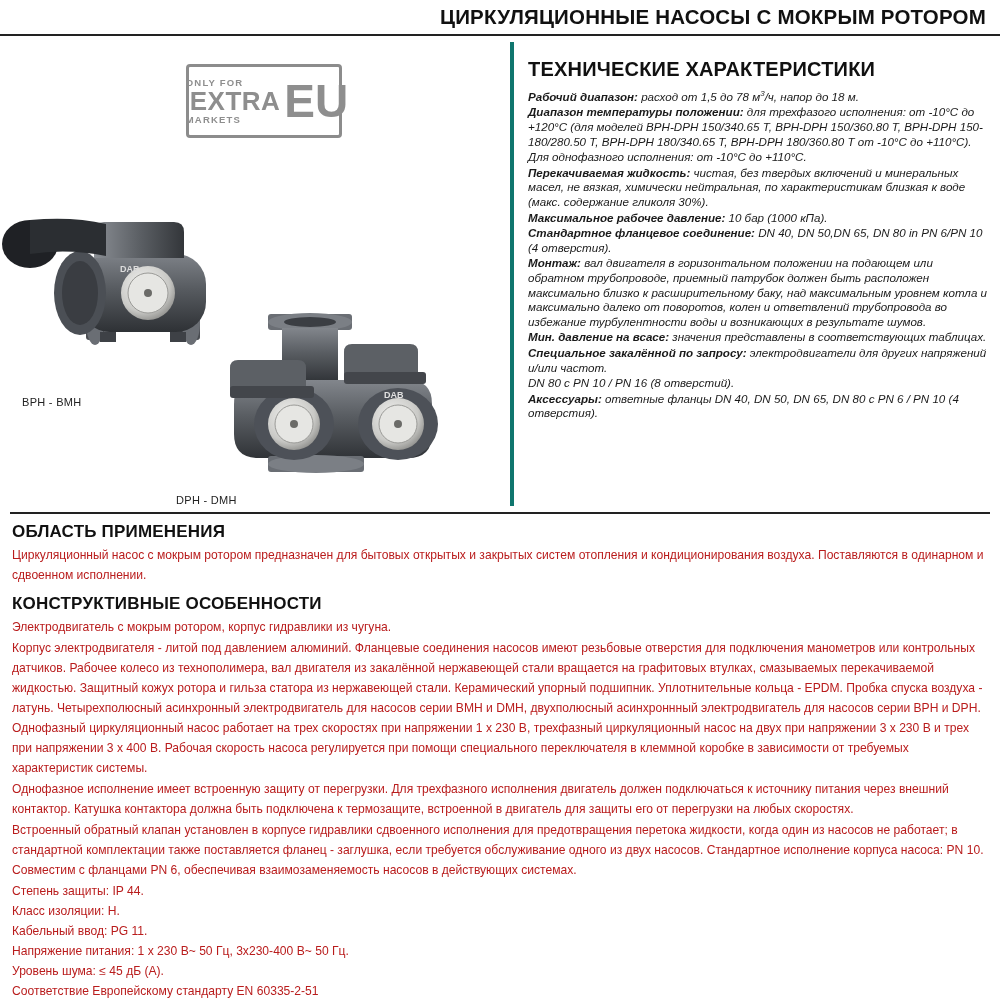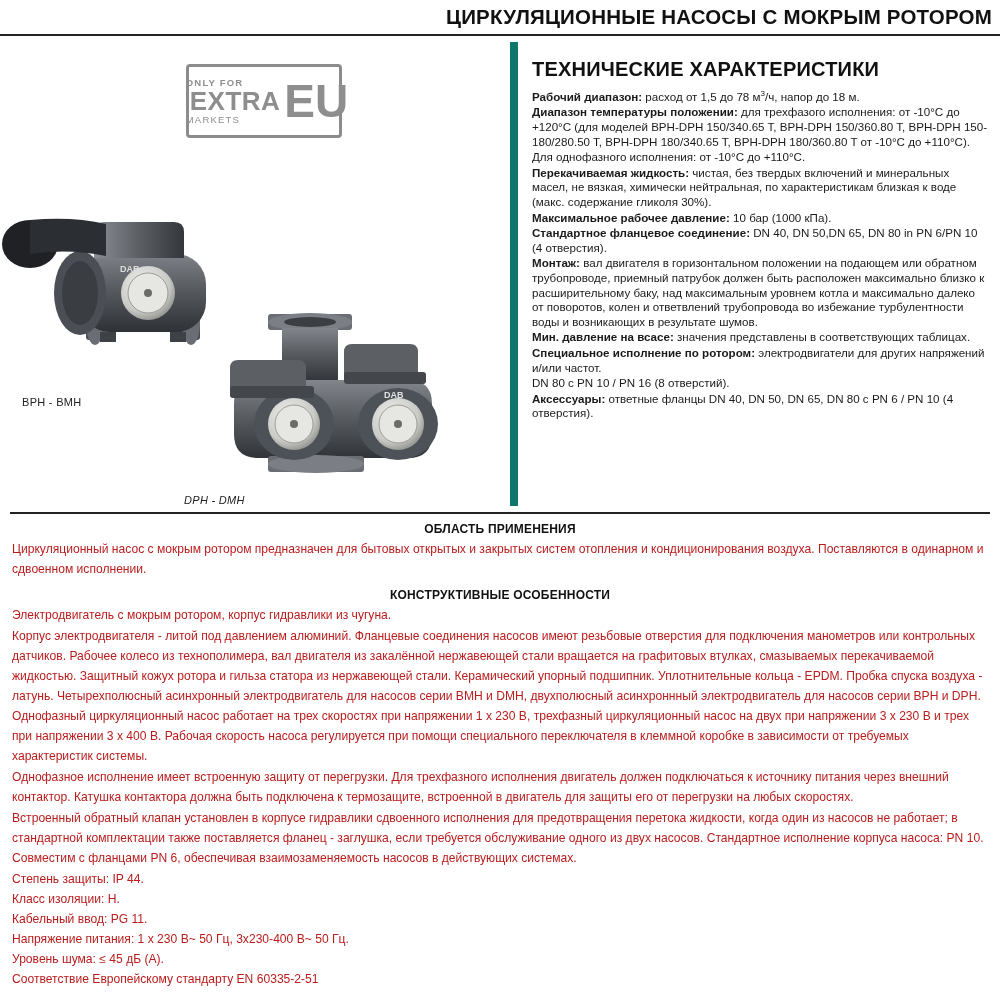--- a/index.html
+++ b/index.html
@@ -10,81 +10,81 @@
     color:#1a1a1a;
     overflow:hidden;
   }
   .page{position:relative;width:1000px;height:1000px;box-sizing:border-box;}
 
   
   .header{
     height:34px;
     border-bottom:2px solid #222;
     display:flex;align-items:center;justify-content:flex-end;
-    padding-right:8px;
+    padding-right:14px;
   }
   .header-title{
     font-size:20.5px;font-weight:bold;letter-spacing:.2px;color:#111;
   }
 
   
   .top{
     display:flex;
     height:470px;
   }
   .left-col{
     width:494px;position:relative;
     border-right:0;
     padding-left:16px;
   }
   .right-col{
     flex:1;position:relative;padding:16px 12px 0 14px;
-    border-left:8px solid #0f766e;
+    border-left:4px solid #0f766e;
     margin-top:6px;
   }
 
   
   .eu-badge{
     position:absolute;left:186px;top:28px;
     width:150px;height:68px;
     border:3px solid #8c8c8c;
     border-radius:4px;
     display:flex;align-items:center;justify-content:center;
     color:#8e8e8e;
   }
   .eu-badge .stack{
     display:flex;flex-direction:column;align-items:flex-start;line-height:1;
     padding-left:6px;
   }
   .eu-only{font-size:9.5px;letter-spacing:1.2px;font-weight:bold;}
   .eu-extra{font-size:26px;font-weight:bold;letter-spacing:.5px;margin:1px 4px;}
-  .eu-markets{font-size:9.5px;letter-spacing:1.2px;font-weight:normal;}
+  .eu-markets{font-size:9.5px;letter-spacing:1.2px;font-weight:bold;}
   .eu-big{
     font-size:46px;font-weight:bold;color:#8e8e8e;margin-left:0;line-height:1;
   }
 
   
   .pump-img{position:absolute;}
   .pump-label{
     position:absolute;font-size:11px;color:#222;letter-spacing:.3px;
   }
 
   
   .tech-title{
     font-size:20px;font-weight:bold;color:#111;margin:0 0 6px 0;letter-spacing:.2px;
   }
   .tech-list{font-size:11.6px;line-height:14.6px;color:#1a1a1a;}
-  .tech-list p{margin:0 0 1px 0;}
+  .tech-list p{margin:0 0 1px 0;font-style:italic;}
   .tech-list b{font-weight:bold;}
 
   
   .rule{border-top:2px solid #222;margin:6px 10px 0 10px;}
   .section{padding:6px 12px 0 12px;}
   .sec-title{
-    font-size:12px;font-weight:bold;color:#111;margin:2px 0 3px 0;letter-spacing:.2px;text-align:center;
+    font-size:17px;font-weight:bold;color:#111;margin:2px 0 3px 0;letter-spacing:.2px;
   }
   .sec-body{font-size:12.1px;line-height:20px;color:#b91c1c;}
   .sec-body p{margin:0 0 1px 0;}
   .spec-lines p{margin:0;}
   sup{font-size:8px;}
 </style>
 </head>
 <body>
 
 <div class="page">
@@ -185,35 +185,35 @@
         <circle cx="186" cy="126" r="26" fill="url(#gdial2)"></circle>
         <circle cx="186" cy="126" r="19" fill="#e6e6e3" stroke="#9a9a97" stroke-width="1"></circle>
         <circle cx="186" cy="126" r="4" fill="#6b6b68"></circle>
         <text x="172" y="100" font-family="Liberation Sans, sans-serif" font-size="9" fill="#e0e0e0" font-weight="bold">DAB</text>
 
         <path d="M26 62 h60 q8 0 8 8 v22 h-76 v-22 q0 -8 8 -8z" fill="#5c6065"></path>
         <path d="M140 46 h58 q8 0 8 8 v24 h-74 v-24 q0 -8 8 -8z" fill="#5c6065"></path>
         <rect x="18" y="88" width="84" height="12" rx="3" fill="#43464b"></rect>
         <rect x="132" y="74" width="82" height="12" rx="3" fill="#43464b"></rect>
       </svg>
-      <div class="pump-label" style="left:184px;top:458px;font-style:italic;">DPH - DMH</div>
+      <div class="pump-label" style="left:176px;top:458px;">DPH - DMH</div>
     </div>
 
     <div class="right-col">
       <div class="tech-title">ТЕХНИЧЕСКИЕ ХАРАКТЕРИСТИКИ</div>
       <div class="tech-list" id="techlist">
           <p><b>Рабочий диапазон:</b><span> расход от 1,5 до 78 м<sup>3</sup>/ч, напор до 18 м.</span></p>
           <p><b>Диапазон температуры положении:</b><span> для трехфазого исполнения: от -10°C до +120°C (для моделей BPH-DPH 150/340.65 T, BPH-DPH 150/360.80 T, BPH-DPH 150-180/280.50 T, BPH-DPH 180/340.65 T, BPH-DPH 180/360.80 T от -10°C до +110°C).</span></p>
           <p><span>Для однофазного исполнения: от -10°C до +110°C.</span></p>
           <p><b>Перекачиваемая жидкость:</b><span> чистая, без твердых включений и минеральных масел, не вязкая, химически нейтральная, по характеристикам близкая к воде (макс. содержание гликоля 30%).</span></p>
           <p><b>Максимальное рабочее давление:</b><span> 10 бар (1000 кПа).</span></p>
           <p><b>Стандартное фланцевое соединение:</b><span> DN 40, DN 50,DN 65, DN 80 in PN 6/PN 10 (4 отверстия).</span></p>
           <p><b>Монтаж:</b><span> вал двигателя в горизонтальном положении на подающем или обратном трубопроводе, приемный патрубок должен быть расположен максимально близко к расширительному баку, над максимальным уровнем котла и максимально далеко от поворотов, колен и ответвлений трубопровода во избежание турбулентности воды и возникающих в результате шумов.</span></p>
           <p><b>Мин. давление на всасе:</b><span> значения представлены в соответствующих таблицах.</span></p>
-          <p><b>Специальное исполнение по ротором:</b><span> электродвигатели для других напряжений и/или частот.</span></p>
+          <p><b>Специальное закалённой по запросу:</b><span> электродвигатели для других напряжений и/или частот.</span></p>
           <p><span>DN 80 c PN 10 / PN 16 (8 отверстий).</span></p>
           <p><b>Аксессуары:</b><span> ответные фланцы DN 40, DN 50, DN 65, DN 80 c PN 6 / PN 10 (4 отверстия).</span></p>
         </div>
     </div>
   </div>
 
   <div class="rule"></div>
   <div class="section">
     <div class="sec-title">ОБЛАСТЬ ПРИМЕНЕНИЯ</div>
     <div class="sec-body" id="appbody">

